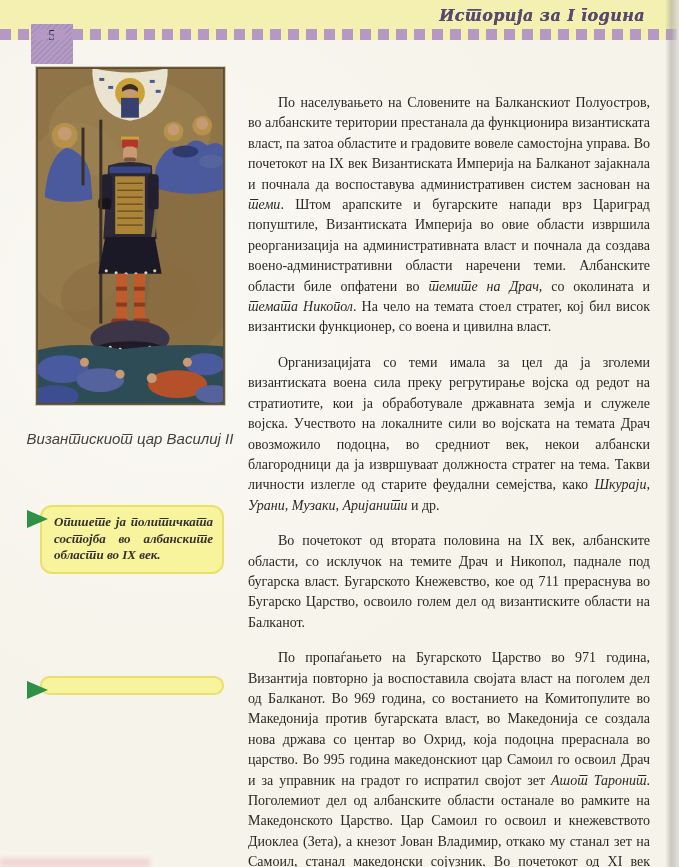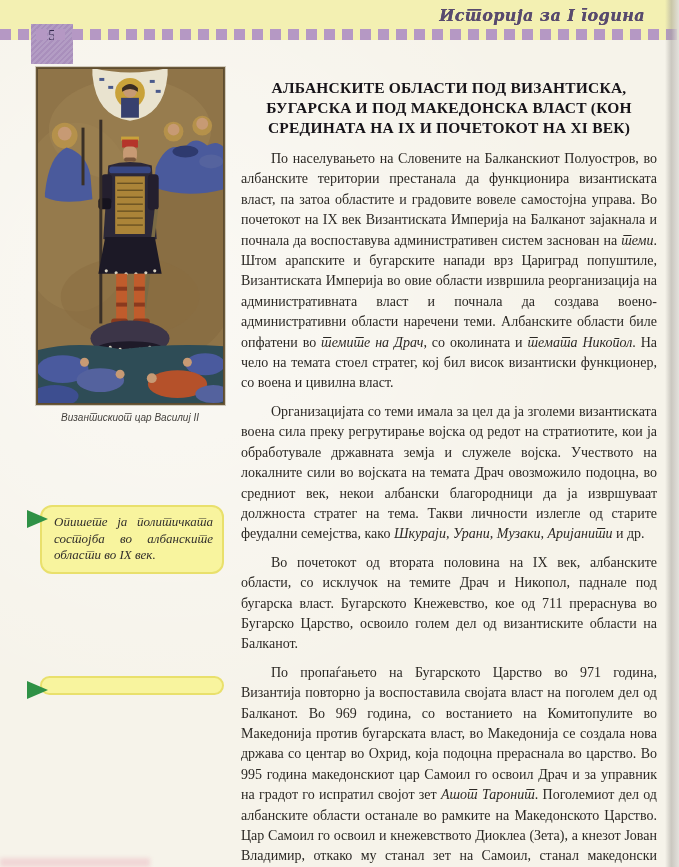--- a/index.html
+++ b/index.html
@@ -27,46 +27,46 @@
     font-style:italic;font-weight:bold;font-size:16px;color:#584a6e;letter-spacing:.4px;
     text-shadow:0 0 .4px #584a6e;
   }
   
   .figure{
     position:absolute;left:36px;top:67px;width:189px;height:338px;
     border:1px solid #6b5a3a;box-sizing:border-box;box-shadow:0 0 0 1px rgba(90,70,40,.25);
   }
   .figure svg{display:block;width:100%;height:100%;}
   .caption{
-    position:absolute;left:22px;top:411px;width:216px;text-align:center;
+    position:absolute;left:22px;top:432px;width:216px;text-align:center;
     font-family:"Liberation Sans","DejaVu Sans",sans-serif;font-style:italic;
-    font-size:10px;line-height:14px;color:#45423e;
+    font-size:15px;line-height:14px;color:#45423e;
   }
   .task{
     position:absolute;left:40px;width:184px;box-sizing:border-box;
     background:#f8f49e;border:2px solid #e9e06c;border-radius:12px;
     padding:7px 9px 8px 12px;
-    font-style:italic;font-weight:400;font-size:13px;line-height:16.5px;
+    font-style:italic;font-weight:700;font-size:13px;line-height:16.5px;
     color:#33302c;text-align:justify;
   }
   .task-1{top:505px;}
   .task-2{top:676px;}
   .green-arrow{
     position:absolute;left:-15px;top:3px;width:0;height:0;
     border-top:9px solid rgba(0,0,0,0);border-bottom:9px solid rgba(0,0,0,0);
     border-left:21px solid #2f9146;
   }
   
   .article{position:absolute;left:233px;top:78px;width:432px;color:#2b2824;}
   .article-title{
     text-align:center;font-weight:bold;font-size:15.5px;line-height:20px;
     letter-spacing:.2px;color:#171419;margin:0 0 11px 0;
   }
   .body-para{
-    margin:8px;text-align:justify;font-size:14px;line-height:20.4px;
+    margin:15px;text-align:justify;font-size:14px;line-height:20.4px;
     text-indent:30px;color:#2b2824;
   }
   .body-para em{font-style:italic;}
   
   .scan-edge-right{
     position:absolute;right:0;top:0;width:14px;height:867px;pointer-events:none;
     background:linear-gradient(90deg,rgba(185,182,176,0) 0,rgba(167,164,158,.55) 45%,rgba(226,224,219,.95) 100%);
   }
   .scan-smudge{
     position:absolute;left:0;bottom:0;width:150px;height:9px;pointer-events:none;
@@ -180,21 +180,20 @@
 
   <div class="task task-1">
     <span class="green-arrow"></span>
     <span>Опишете ја политичката состојба во албанските области во IX век.</span>
   </div>
   <div class="task task-2">
     <span class="green-arrow"></span>
   </div>
 
   <div class="article">
-    <h1 class="article-title">АЛБАНСКИТЕ ОБЛАСТИ ПОД ВИЗАНТИСКА, БУГАРСКА И ПОД МАКЕДОНСКА ВЛАСТ (КОН СРЕДИНАТА НА IX И ПОЧЕТОКОТ НА XI ВЕК)</h1>
     <div>
         <p class="body-para"><span>По населувањето на Словените на Балканскиот Полуостров, во албанските територии престанала да функционира византиската власт, па затоа областите и градовите вовеле самостојна управа. Во почетокот на IX век Византиската Империја на Балканот зајакнала и почнала да воспоставува административен систем заснован на </span><em>теми</em><span>. Штом арапските и бугарските напади врз Цариград попуштиле, Византиската Империја во овие области извршила реорганизација на административната власт и почнала да создава воено-административни области наречени теми. Албанските области биле опфатени во </span><em>темите на Драч</em><span>, со околината и </span><em>темата Никопол</em><span>. На чело на темата стоел стратег, кој бил висок византиски функционер, со воена и цивилна власт.</span></p>
         <p class="body-para"><span>Организацијата со теми имала за цел да ја зголеми византиската воена сила преку регрутирање војска од редот на стратиотите, кои ја обработувале државната земја и служеле војска. Учеството на локалните сили во војската на темата Драч овозможило подоцна, во средниот век, некои албански благородници да ја извршуваат должноста стратег на тема. Такви личности излегле од старите феудални семејства, како </span><em>Шкураји, Урани, Музаки, Аријанити</em><span> и др.</span></p>
         <p class="body-para"><span>Во почетокот од втората половина на IX век, албанските области, со исклучок на темите Драч и Никопол, паднале под бугарска власт. Бугарското Кнежевство, кое од 711 прераснува во Бугарско Царство, освоило голем дел од византиските области на Балканот.</span></p>
         <p class="body-para"><span>По пропаѓањето на Бугарското Царство во 971 година, Византија повторно ја воспоставила својата власт на поголем дел од Балканот. Во 969 година, со востанието на Комитопулите во Македонија против бугарската власт, во Македонија се создала нова држава со центар во Охрид, која подоцна прераснала во царство. Во 995 година македонскиот цар Самоил го освоил Драч и за управник на градот го испратил својот зет </span><em>Ашот Таронит</em><span>. Поголемиот дел од албанските области останале во рамките на Македонското Царство. Цар Самоил го освоил и кнежевството Диоклеа (Зета), а кнезот Јован Владимир, откако му станал зет на Самоил, станал македонски сојузник. Во почетокот од XI век Византија повторно воспоставила своја власт во Драч, а со градот управувал синот на </span><em>Јован Хрисилиј</em><span>. Во 1018 година, со смртта на македонскиот цар Јован Владислав, под ѕидините на Драч, при обидот повторно да го освои градот, во албанските области повторно била воспоставена византиската власт.</span></p>
       </div>
   </div>
 
   <div class="scan-edge-right"></div>
   <div class="scan-smudge"></div>

